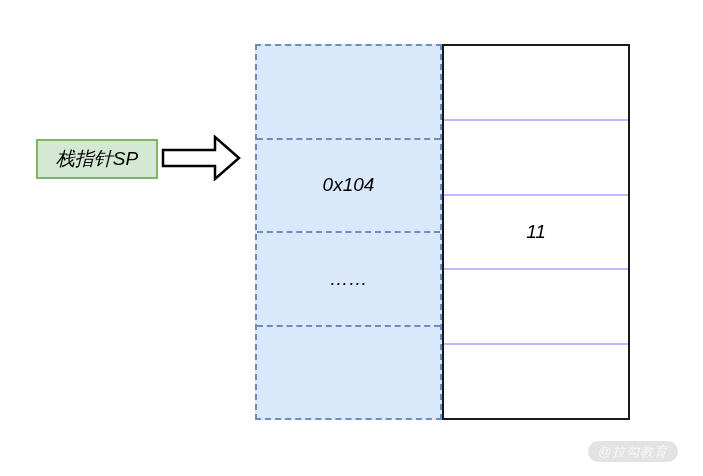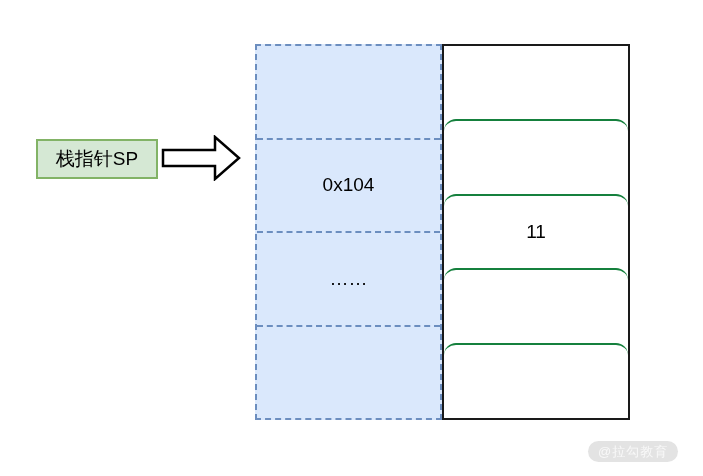--- a/index.html
+++ b/index.html
@@ -7,20 +7,21 @@
     padding: 0;
     background: #ffffff;
     font-family: "Liberation Sans", "DejaVu Sans", sans-serif;
   }
   .canvas {
     position: relative;
     width: 703px;
     height: 476px;
     background: #ffffff;
     overflow: hidden;
+    font-style: italic;
   }
 
   
   .sp-label {
     position: absolute;
     left: 36px;
     top: 139px;
     width: 118px;
     height: 36px;
     background: #d5e8d4;
@@ -67,21 +68,21 @@
   .cell {
     flex: 1 1 0;
     display: flex;
     align-items: center;
     justify-content: center;
     font-size: 19px;
     color: #000000;
     box-sizing: border-box;
   }
   .col-address .cell + .cell { border-top: 2px dashed #6c8ebf; }
-  .col-value   .cell + .cell { border-top: 2px solid #15803d; border-radius: 12px; }
+  .col-value   .cell + .cell { border-top: 2px solid #c4b5fd; }
 
   
   .watermark {
     position: absolute;
     left: 588px;
     top: 441px;
     height: 21px;
     padding: 0 10px;
     border-radius: 11px;
     background: #e3e3e3;

